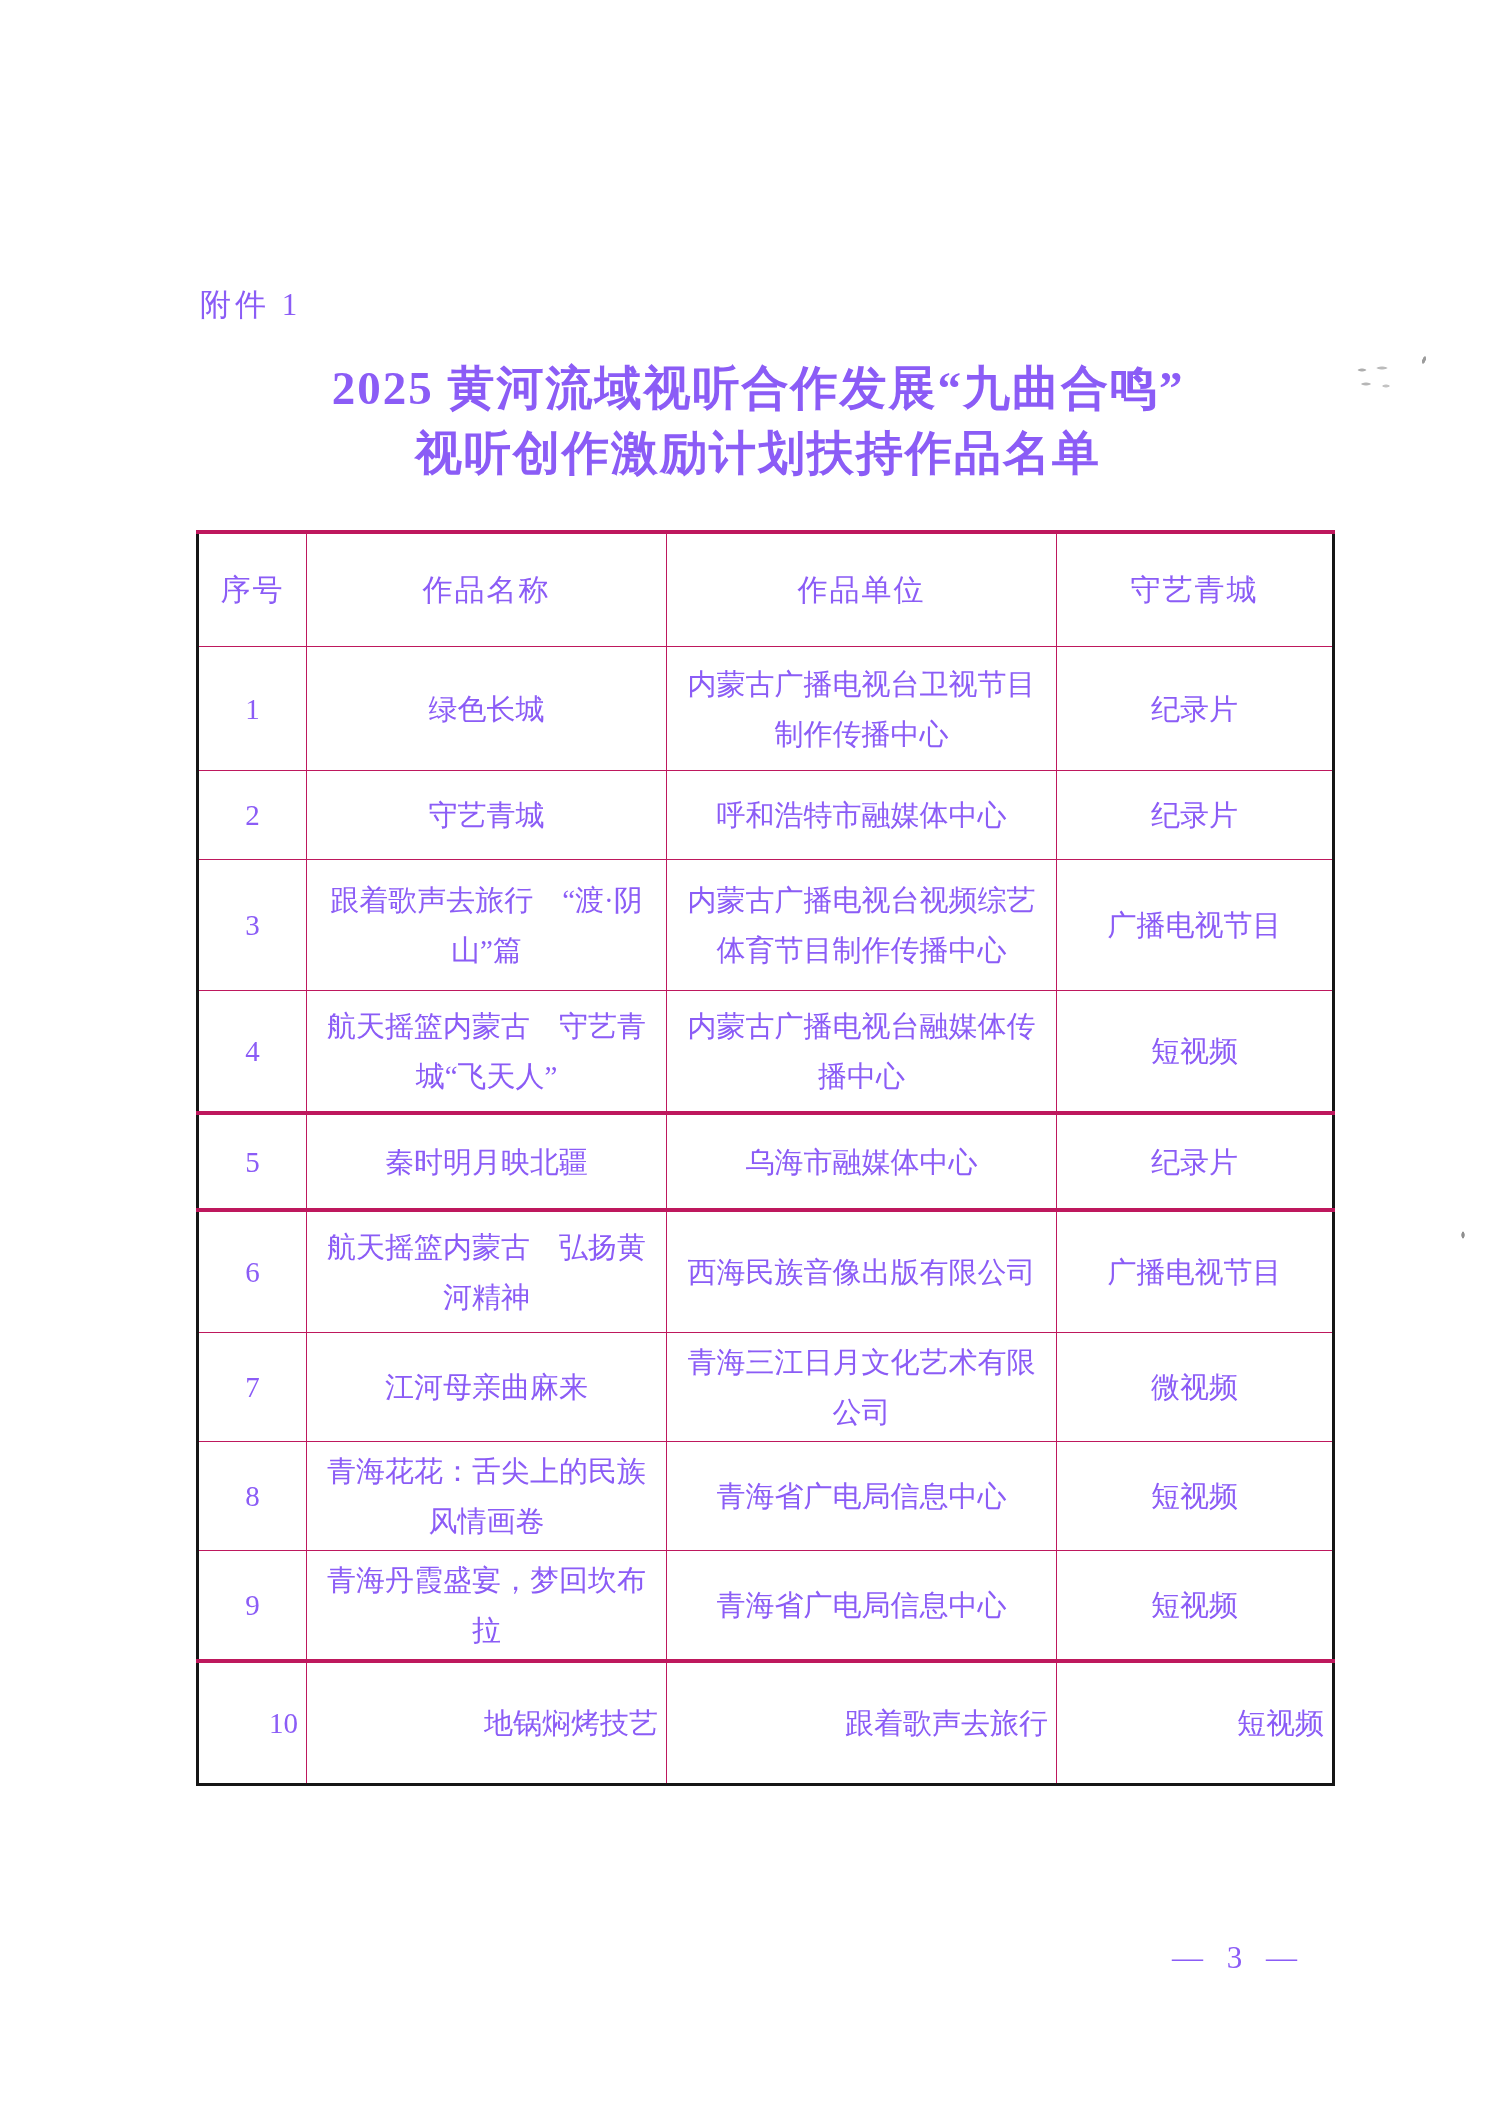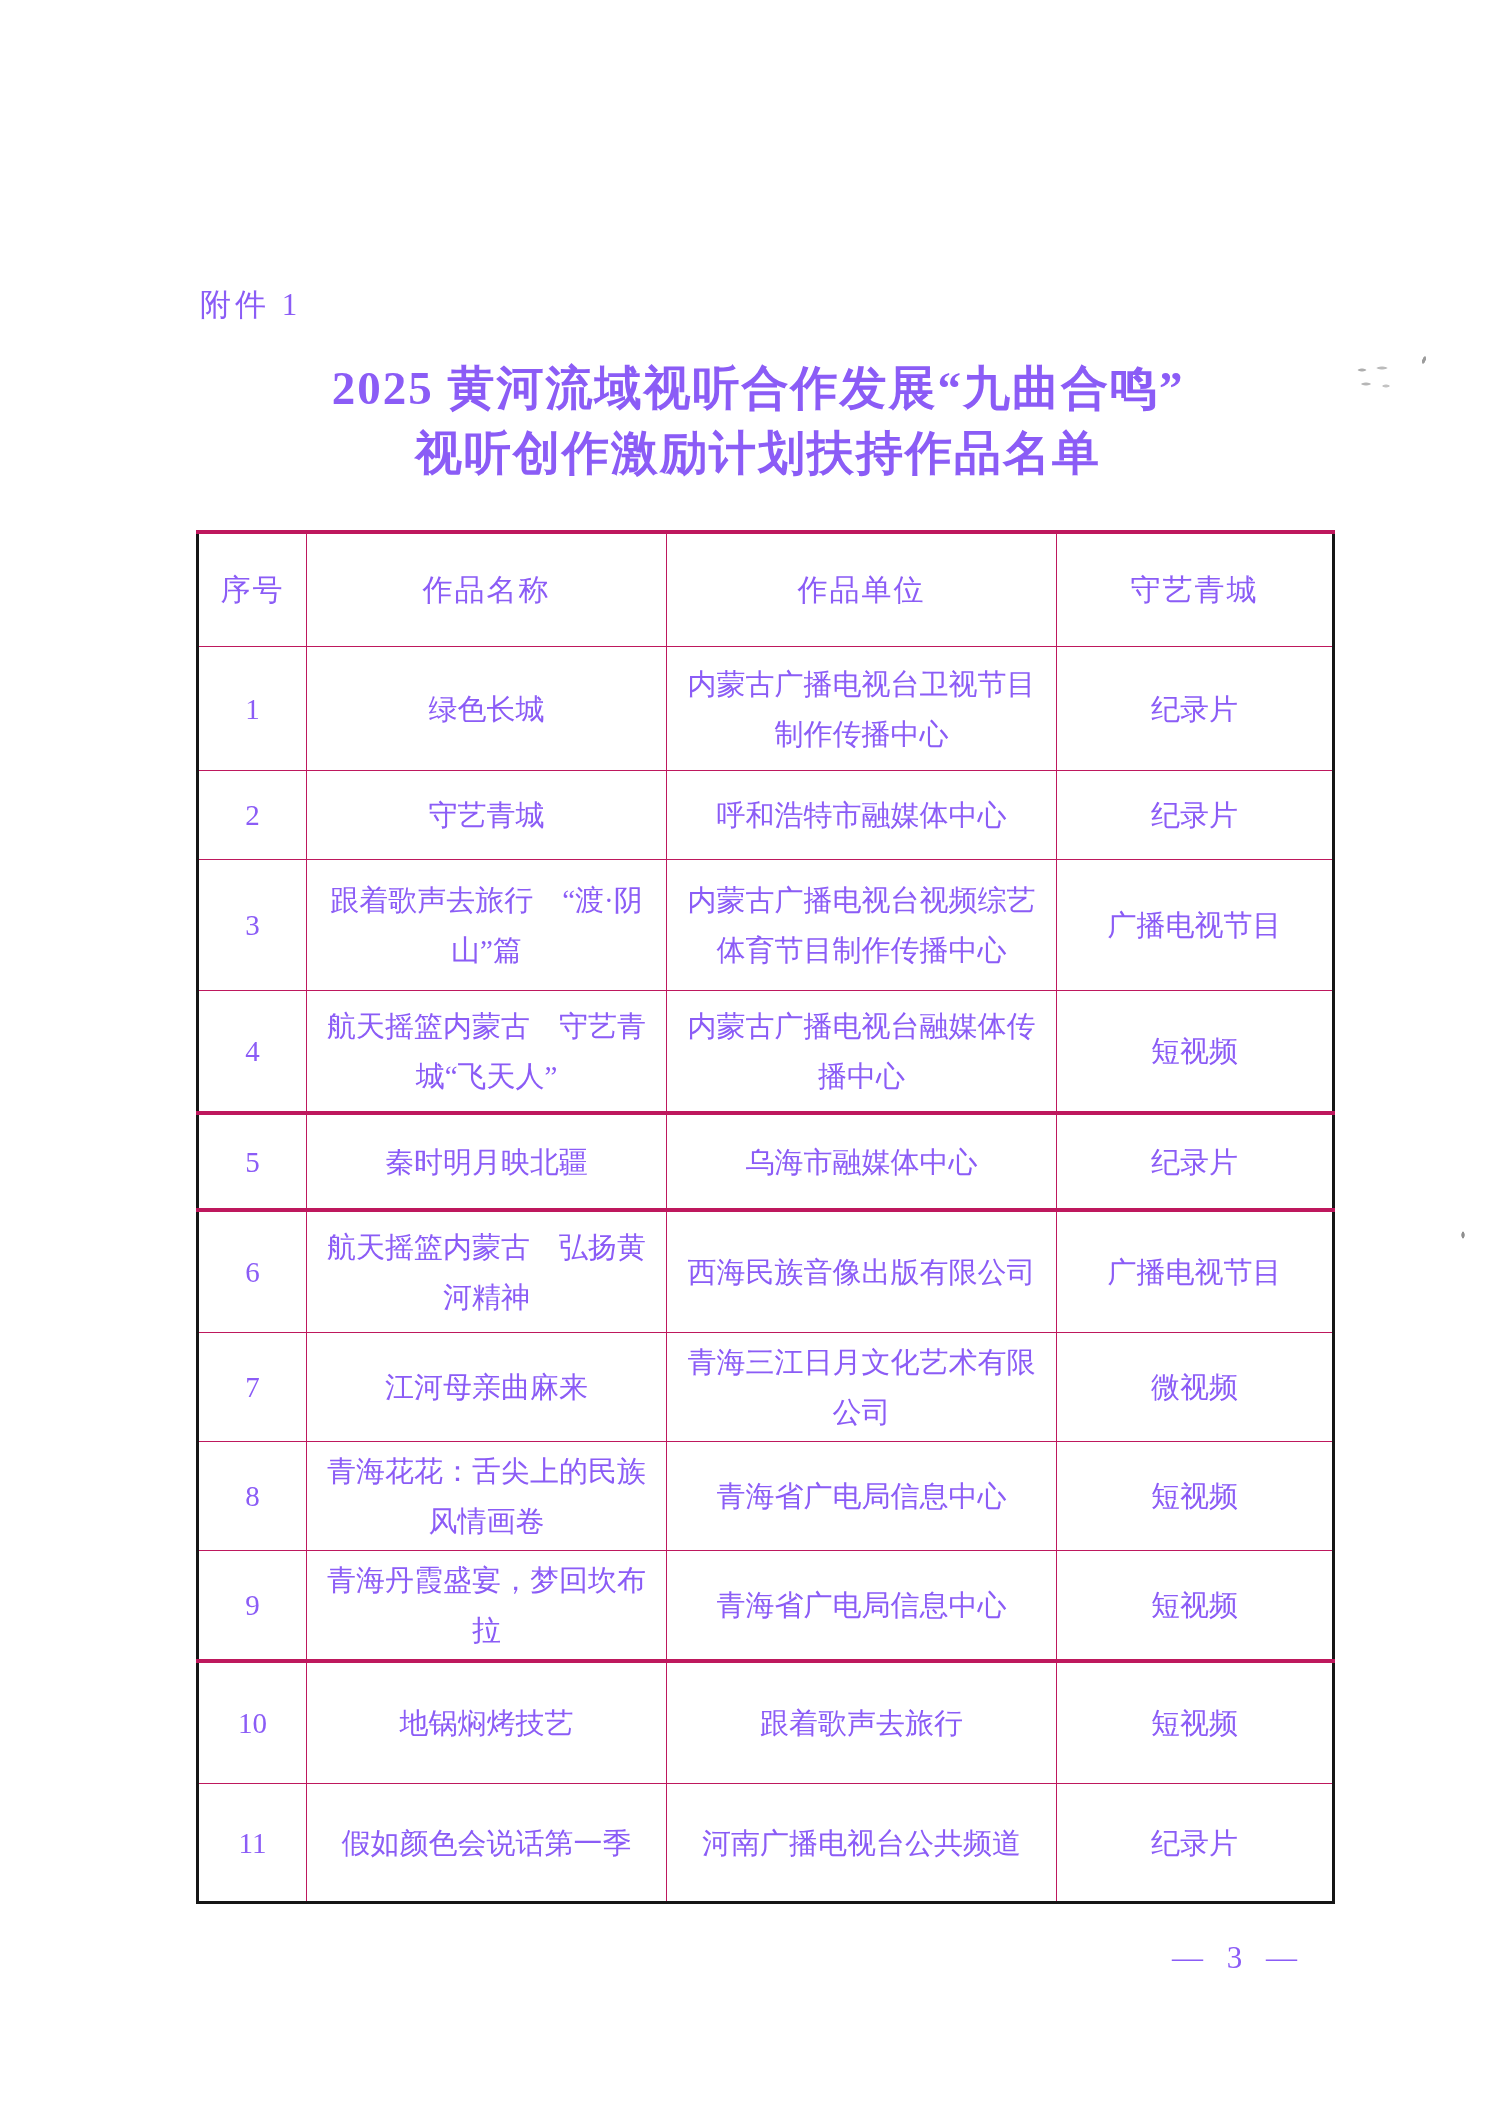--- a/index.html
+++ b/index.html
@@ -61,21 +61,21 @@
   
   tbody tr:nth-child(1) td{height:115px;}
   tbody tr:nth-child(2) td{height:80px;}
   tbody tr:nth-child(3) td{height:122px;}
   tbody tr:nth-child(4) td{height:112px;}
   tbody tr:nth-child(5) td{height:85px;}
   tbody tr:nth-child(6) td{height:112px;}
   tbody tr:nth-child(7) td{height:99px;}
   tbody tr:nth-child(8) td{height:92px;}
   tbody tr:nth-child(9) td{height:92px;}
-  tbody tr:nth-child(10) td{height:112px;}
+  tbody tr:nth-child(10) td{height:112px;text-align:right;}
   tbody tr:nth-child(11) td{height:109px;}
   
   tbody tr:nth-child(4) td,
   tbody tr:nth-child(5) td,
   tbody tr:nth-child(9) td{border-bottom-width:4px;}
   table.works-table thead th{border-top-width:4px;}
   .pageno{
     position:absolute;right:183px;top:1940px;
     font-size:31px;letter-spacing:8px;
   }
@@ -175,24 +175,18 @@
       <td class="c-type">短视频</td>
     </tr>
 
     <tr>
       <td class="c-no">10</td>
       <td class="c-name">地锅焖烤技艺</td>
       <td class="c-unit">跟着歌声去旅行</td>
       <td class="c-type">短视频</td>
     </tr>
 
-    <tr>
-      <td class="c-no">11</td>
-      <td class="c-name">假如颜色会说话第一季</td>
-      <td class="c-unit">河南广播电视台公共频道</td>
-      <td class="c-type">纪录片</td>
-    </tr>
   </tbody>
   </table>
 
   <div class="pageno">— 3 —</div>
 
 </div>
 
 </body></html>

